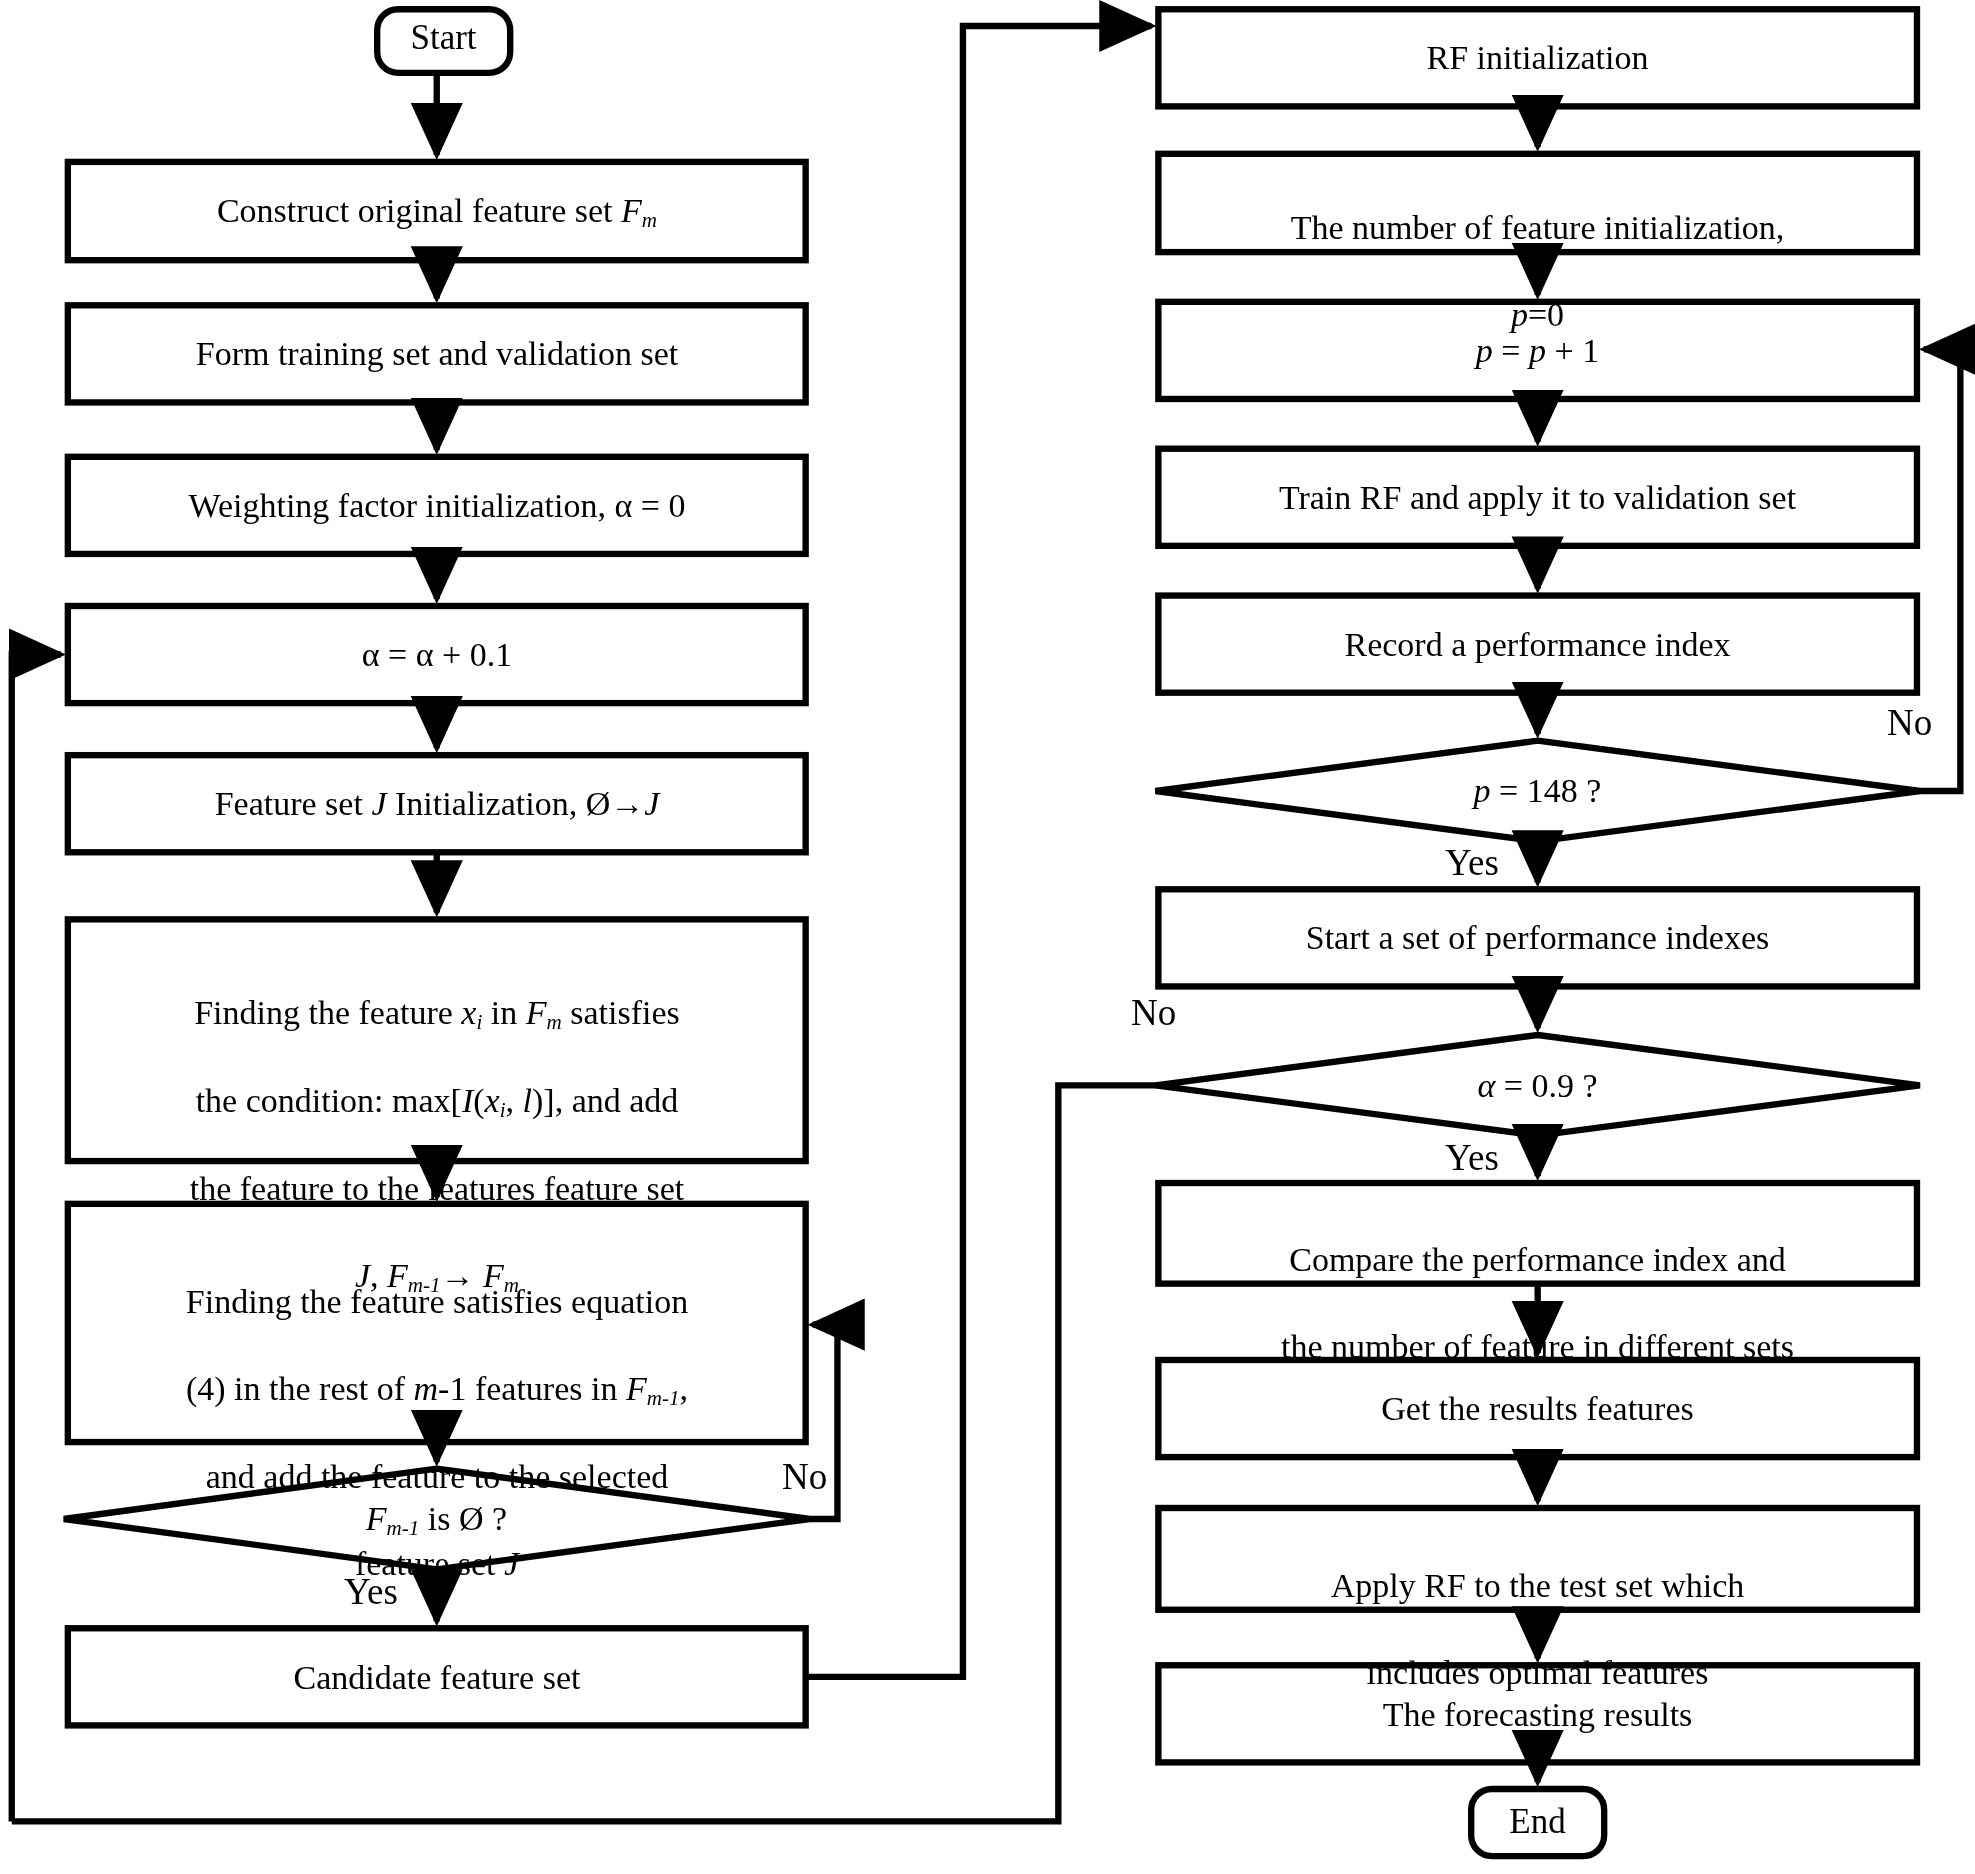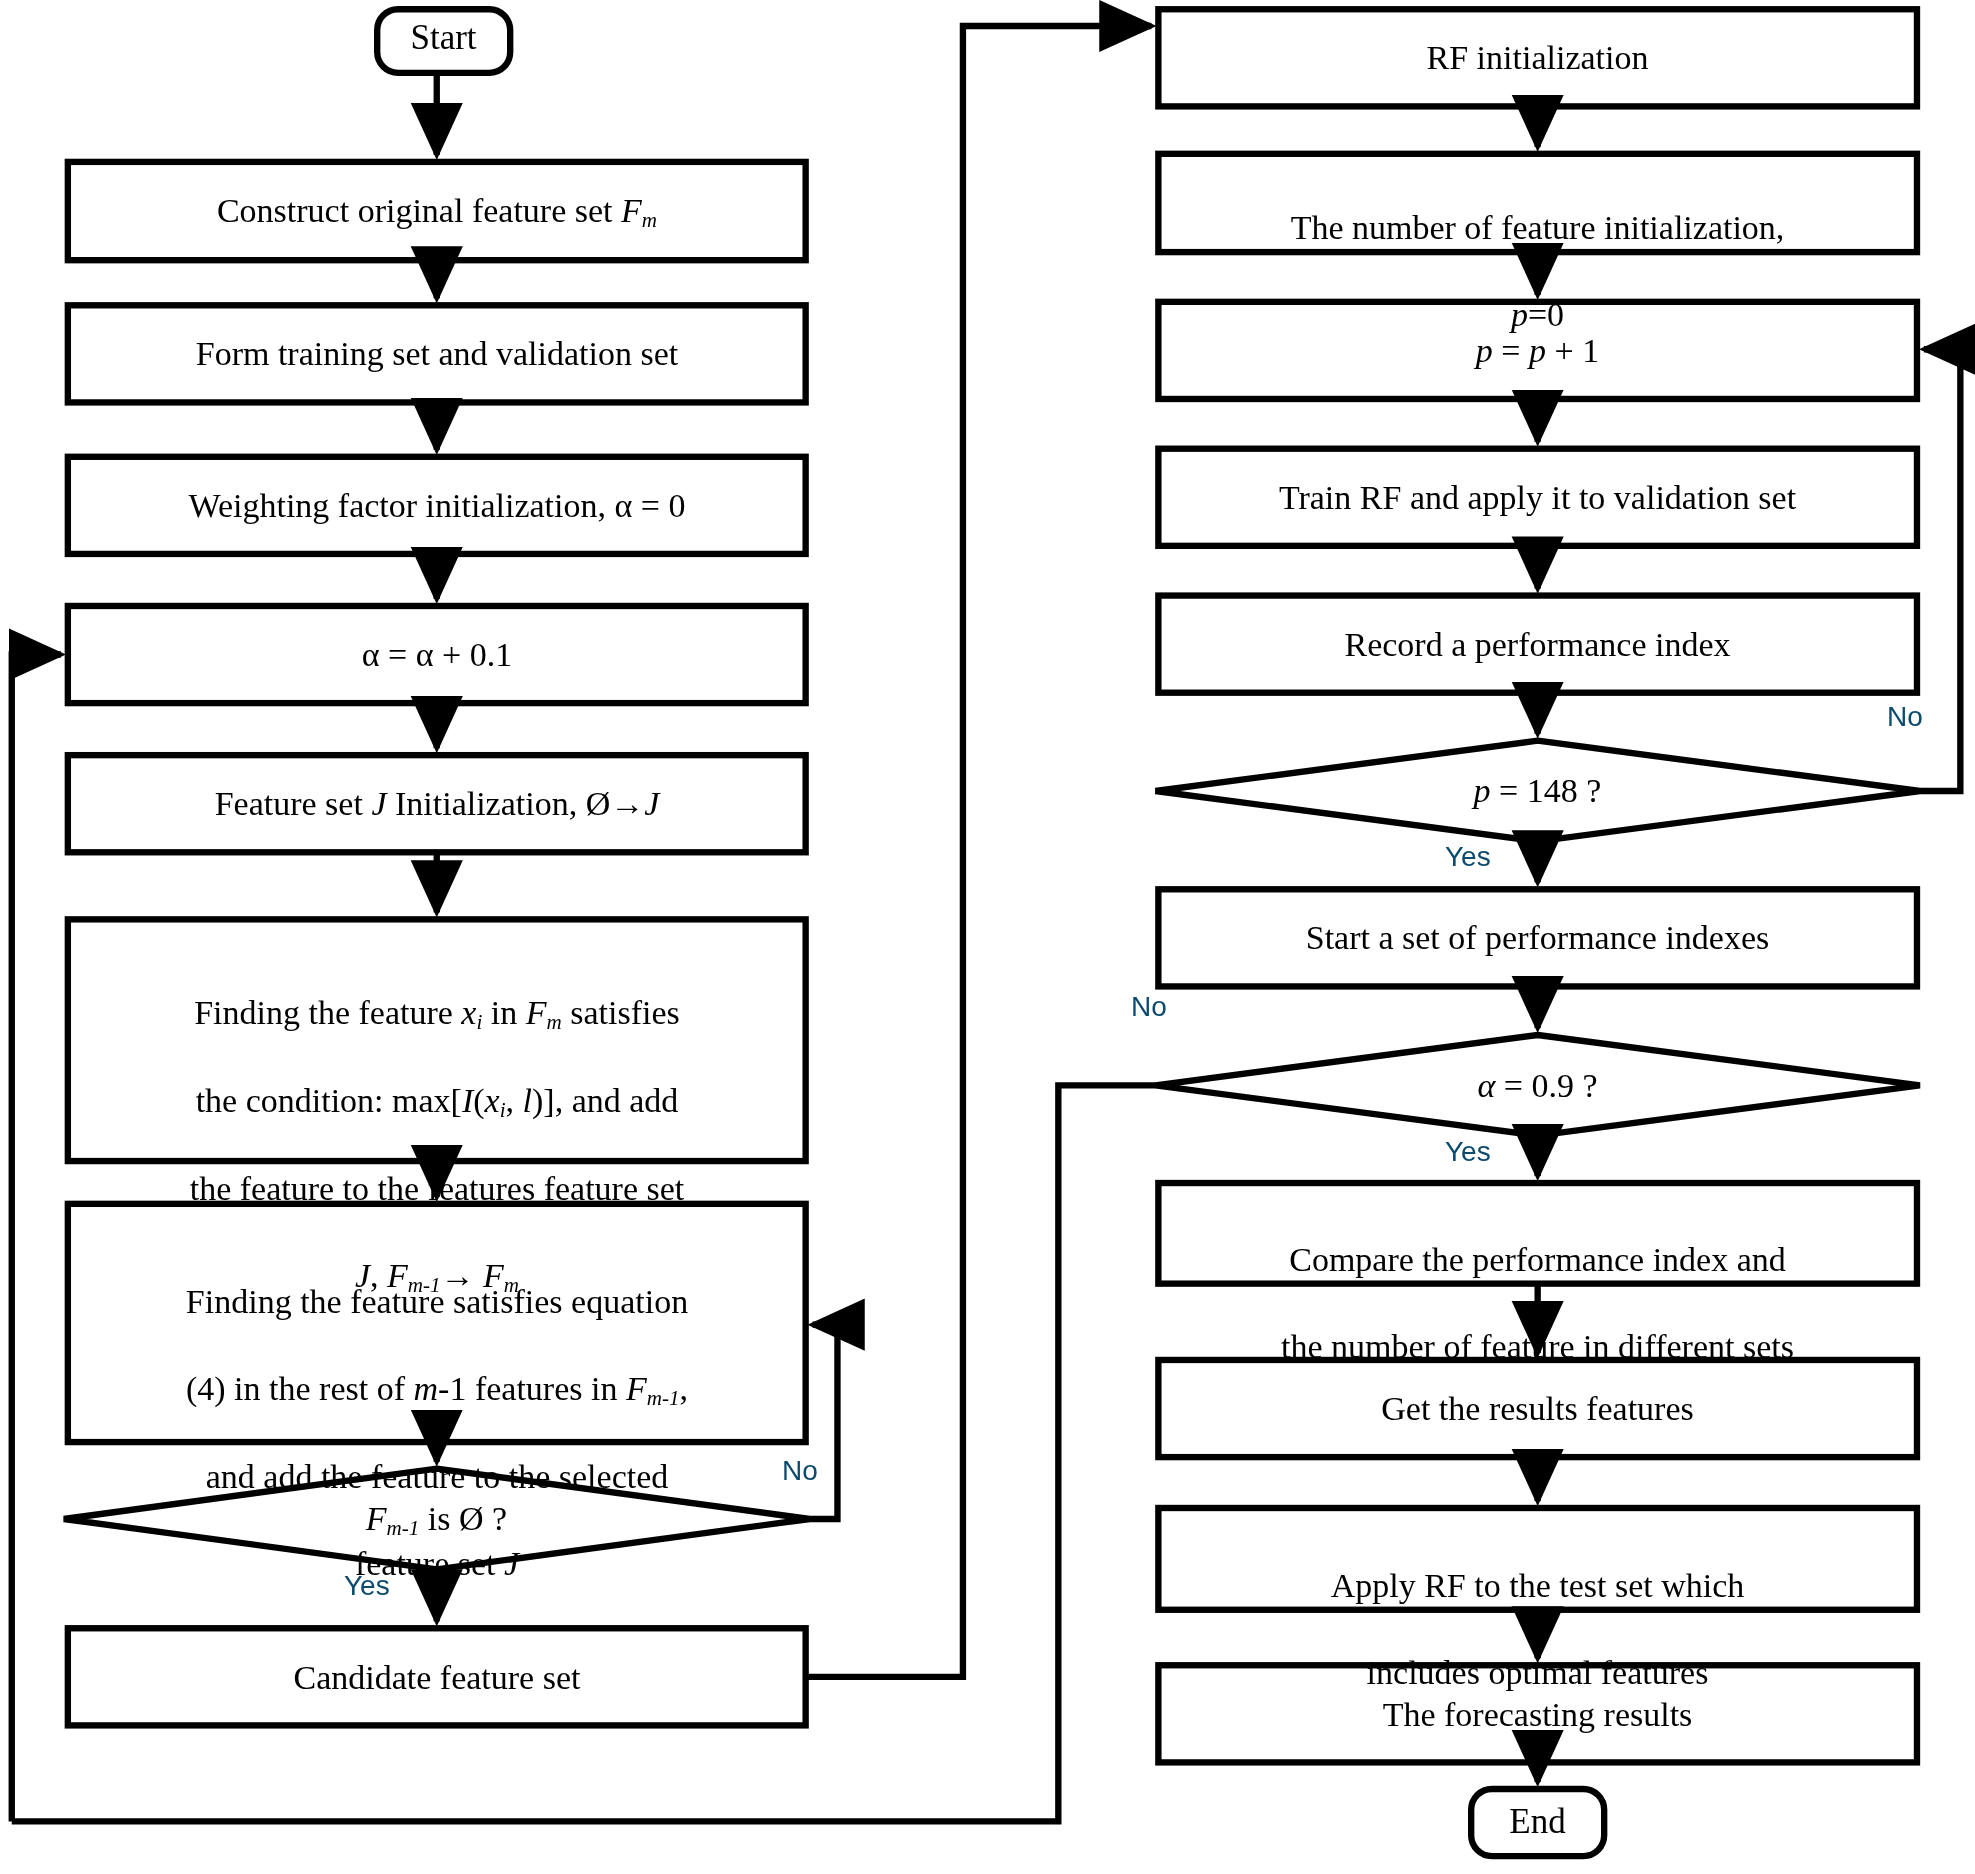--- a/index.html
+++ b/index.html
@@ -30,23 +30,23 @@
     text-align: center;
     font-family: "Liberation Serif", "DejaVu Serif", serif;
     color: #000000;
     line-height: 1.28;
     font-size: 34px;
     white-space: pre-line;
     pointer-events: none;
   }
   .edge-label {
     position: absolute;
-    font-family: Liberation Sans, sans-serif;
-    font-size: 28px;
-    color: #0c4a6e;
+    font-family: Liberation Serif, serif;
+    font-size: 37px;
+    color: #000000;
     white-space: nowrap;
   }
   .term-text { font-size: 35px; }
   .it { font-style: italic; }
   .sub {
     font-size: 0.62em;
     vertical-align: -0.22em;
     font-style: italic;
   }
 </style>

